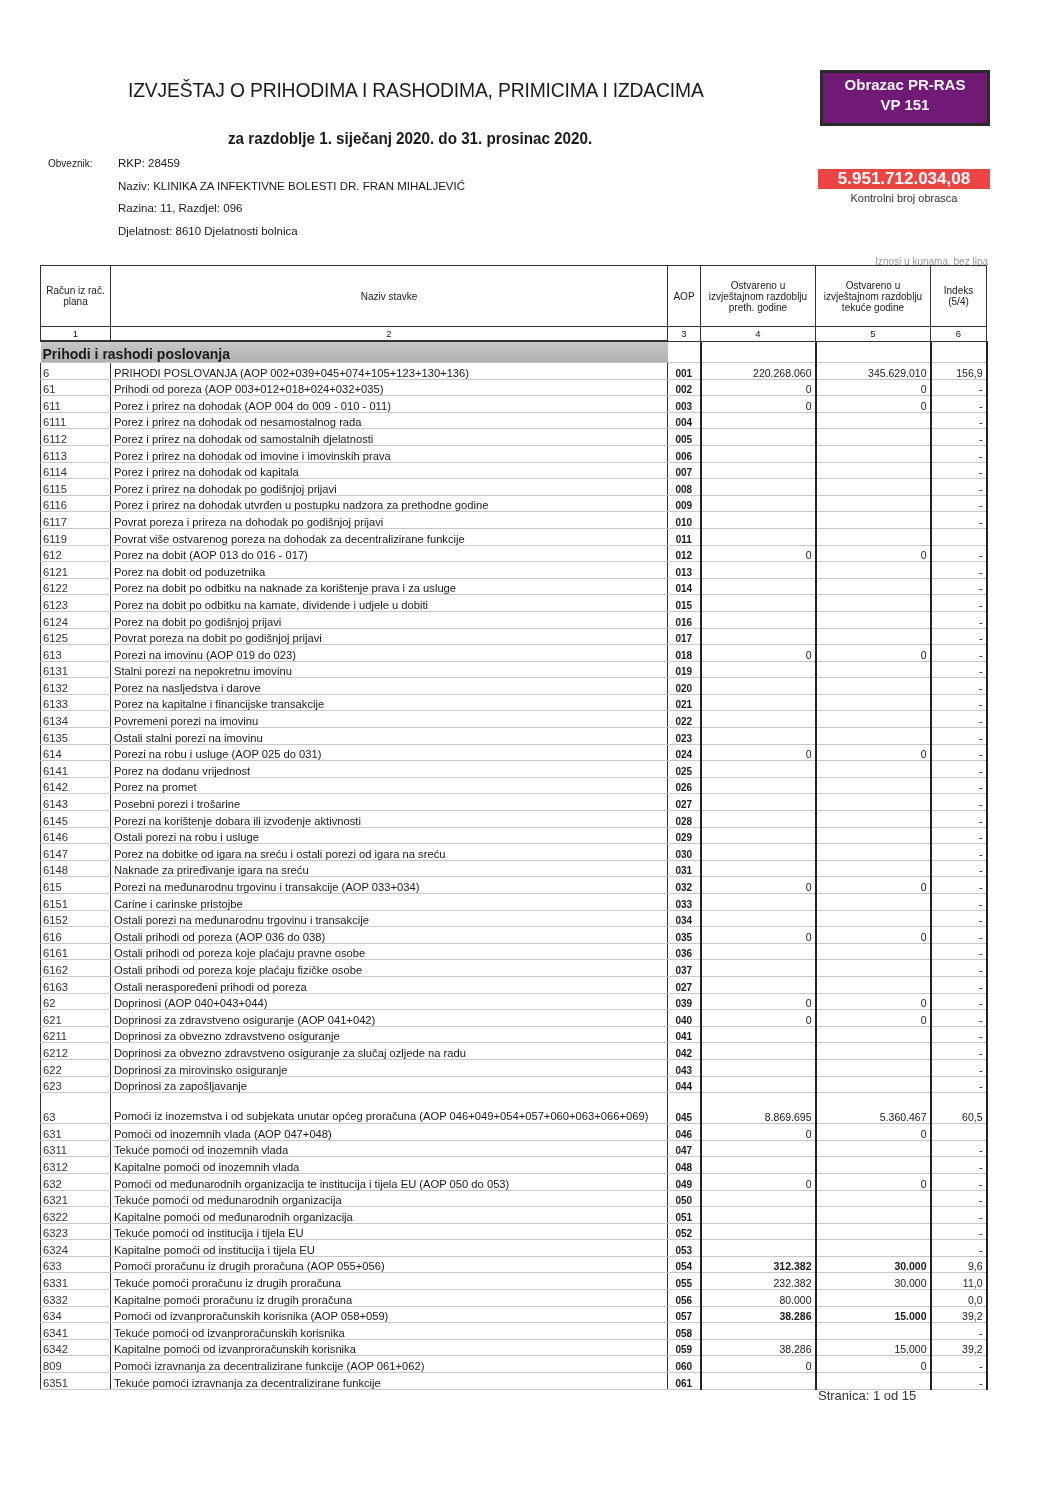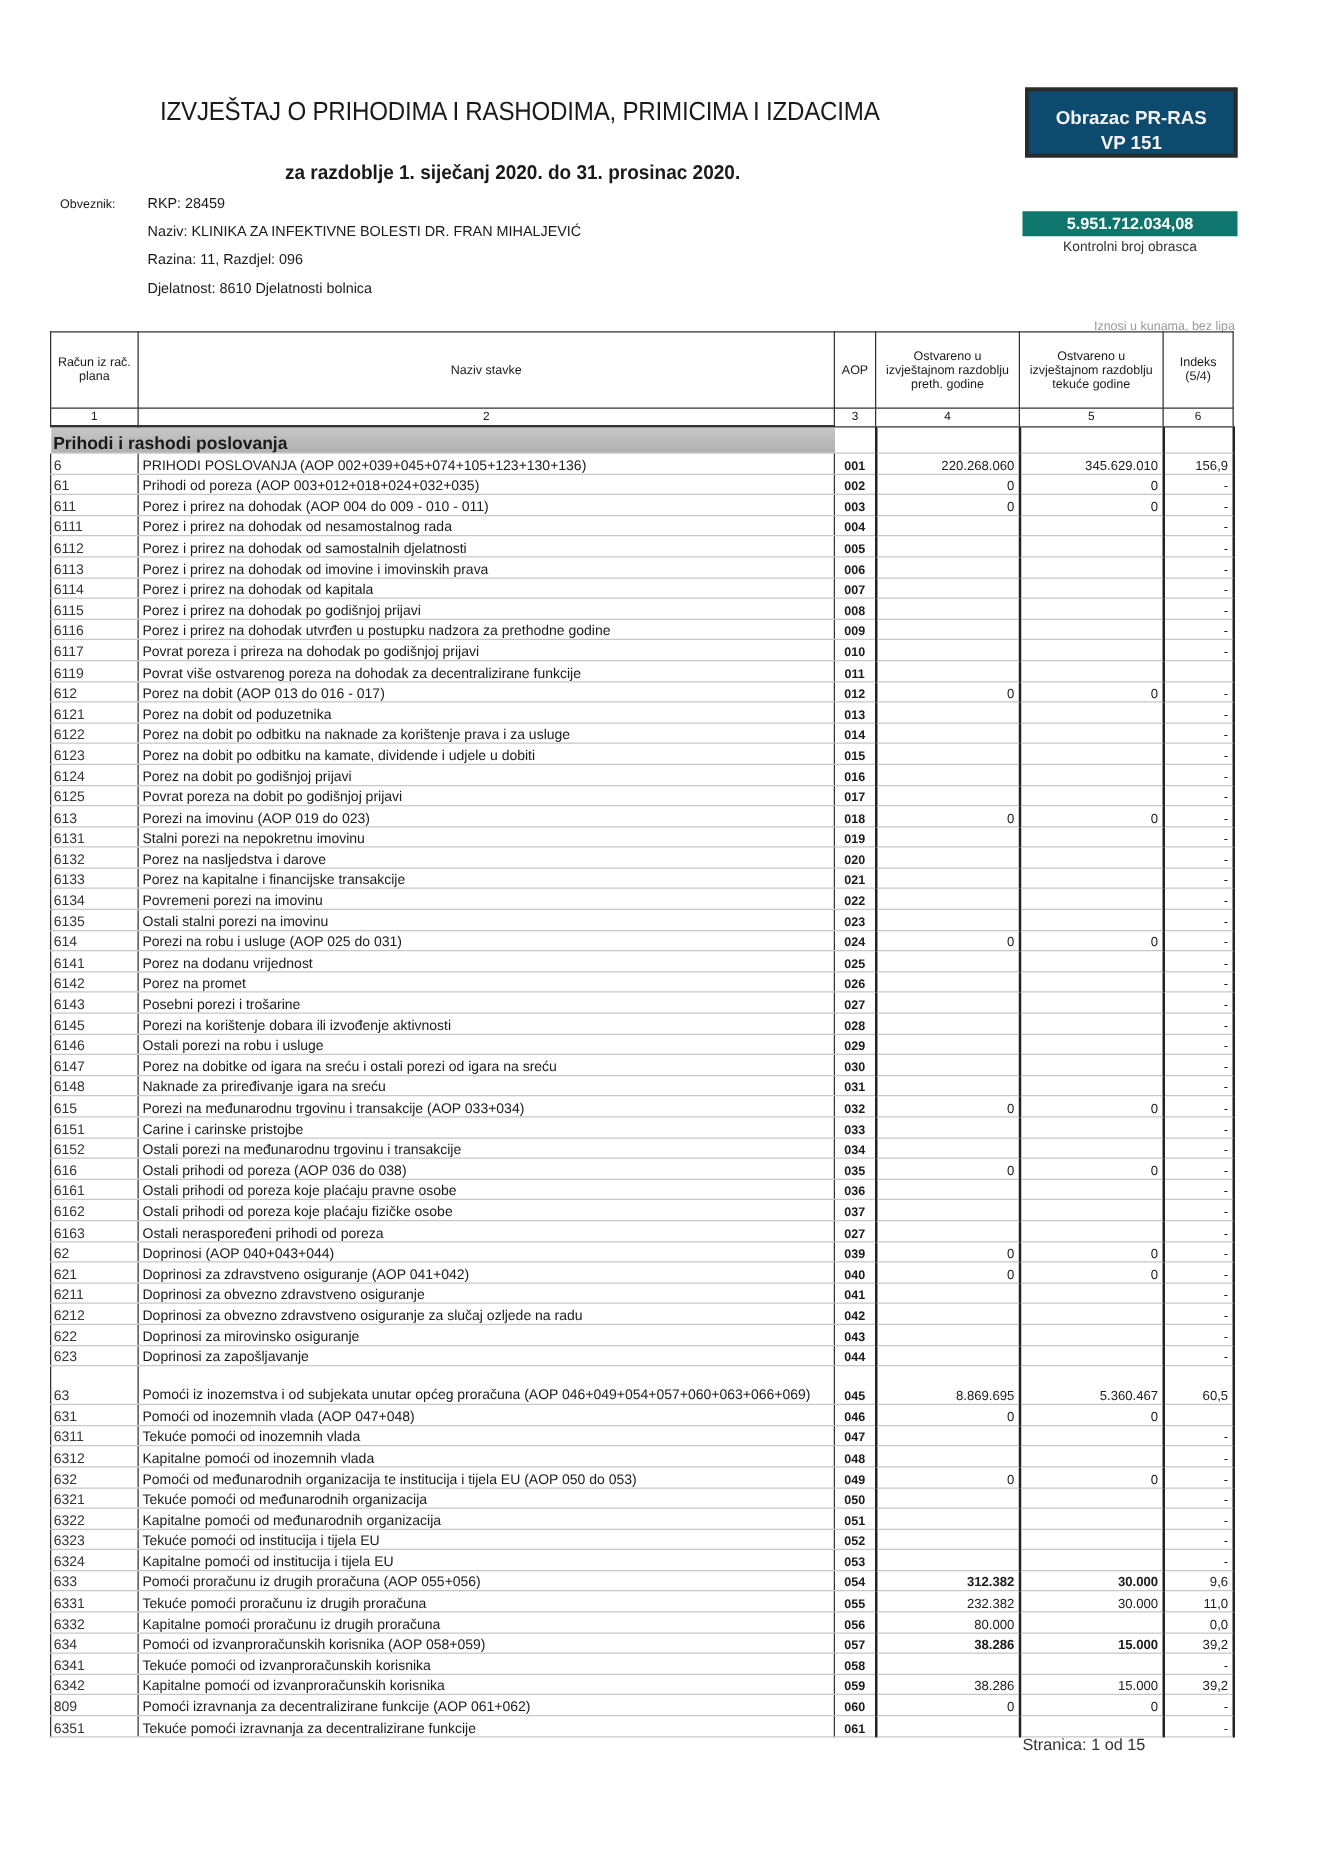--- a/index.html
+++ b/index.html
@@ -1,20 +1,20 @@
 <!DOCTYPE html>
 <html><head>
 <meta charset="utf-8">
 <style>
   html, body { margin: 0; padding: 0; background: #ffffff; }
   body { width: 1058px; height: 1497px; position: relative; font-family: "Liberation Sans", sans-serif; color: #1a1a1a; overflow: hidden; }
   .title { position: absolute; left: 128px; top: 78px; font-size: 21px; letter-spacing: -0.2px; transform: scaleX(0.92); transform-origin: left; white-space: nowrap; }
   .subtitle { position: absolute; left: 228px; top: 130px; font-size: 16px; font-weight: bold; transform: scaleX(0.95); transform-origin: left; white-space: nowrap; }
-  .form-box { position: absolute; left: 820px; top: 70px; width: 170px; height: 56px; background: #0c4a6e; border: 3px solid #2a2a2a; box-sizing: border-box; color: #f2f2f2; font-weight: bold; font-size: 15px; text-align: center; line-height: 20px; padding-top: 12px; }
-  .ctrl-box { position: absolute; left: 818px; top: 169px; width: 172px; height: 20px; background: #0f766e; color: #ffffff; font-size: 13px; font-weight: bold; text-align: center; line-height: 20px; }
+  .form-box { position: absolute; left: 820px; top: 70px; width: 170px; height: 56px; background: #701a75; border: 3px solid #2a2a2a; box-sizing: border-box; color: #f2f2f2; font-weight: bold; font-size: 15px; text-align: center; line-height: 20px; padding-top: 2px; }
+  .ctrl-box { position: absolute; left: 818px; top: 169px; width: 172px; height: 20px; background: #ef4444; color: #ffffff; font-size: 17px; font-weight: bold; text-align: center; line-height: 20px; }
   .ctrl-label { position: absolute; left: 818px; top: 192px; width: 172px; text-align: center; font-size: 11px; color: #333; }
   .meta-label { position: absolute; left: 48px; top: 158px; font-size: 10px; }
   .meta-line { position: absolute; left: 118px; font-size: 11.5px; white-space: nowrap; }
   .units { position: absolute; right: 70px; top: 256px; font-size: 10px; color: #999; }
 
   table.rep { position: absolute; left: 40px; top: 265px; border-collapse: collapse; table-layout: fixed; width: 946px; font-size: 11.2px; }
   table.rep col.c1 { width: 70px; } table.rep col.c2 { width: 557px; } table.rep col.c3 { width: 33px; }
   table.rep col.c4 { width: 115px; } table.rep col.c5 { width: 115px; } table.rep col.c6 { width: 56px; }
   table.rep th { font-weight: normal; font-size: 10px; border: 1px solid #333; text-align: center; vertical-align: middle; padding: 0 2px; }
   table.rep tr.head-main th { height: 60px; }

